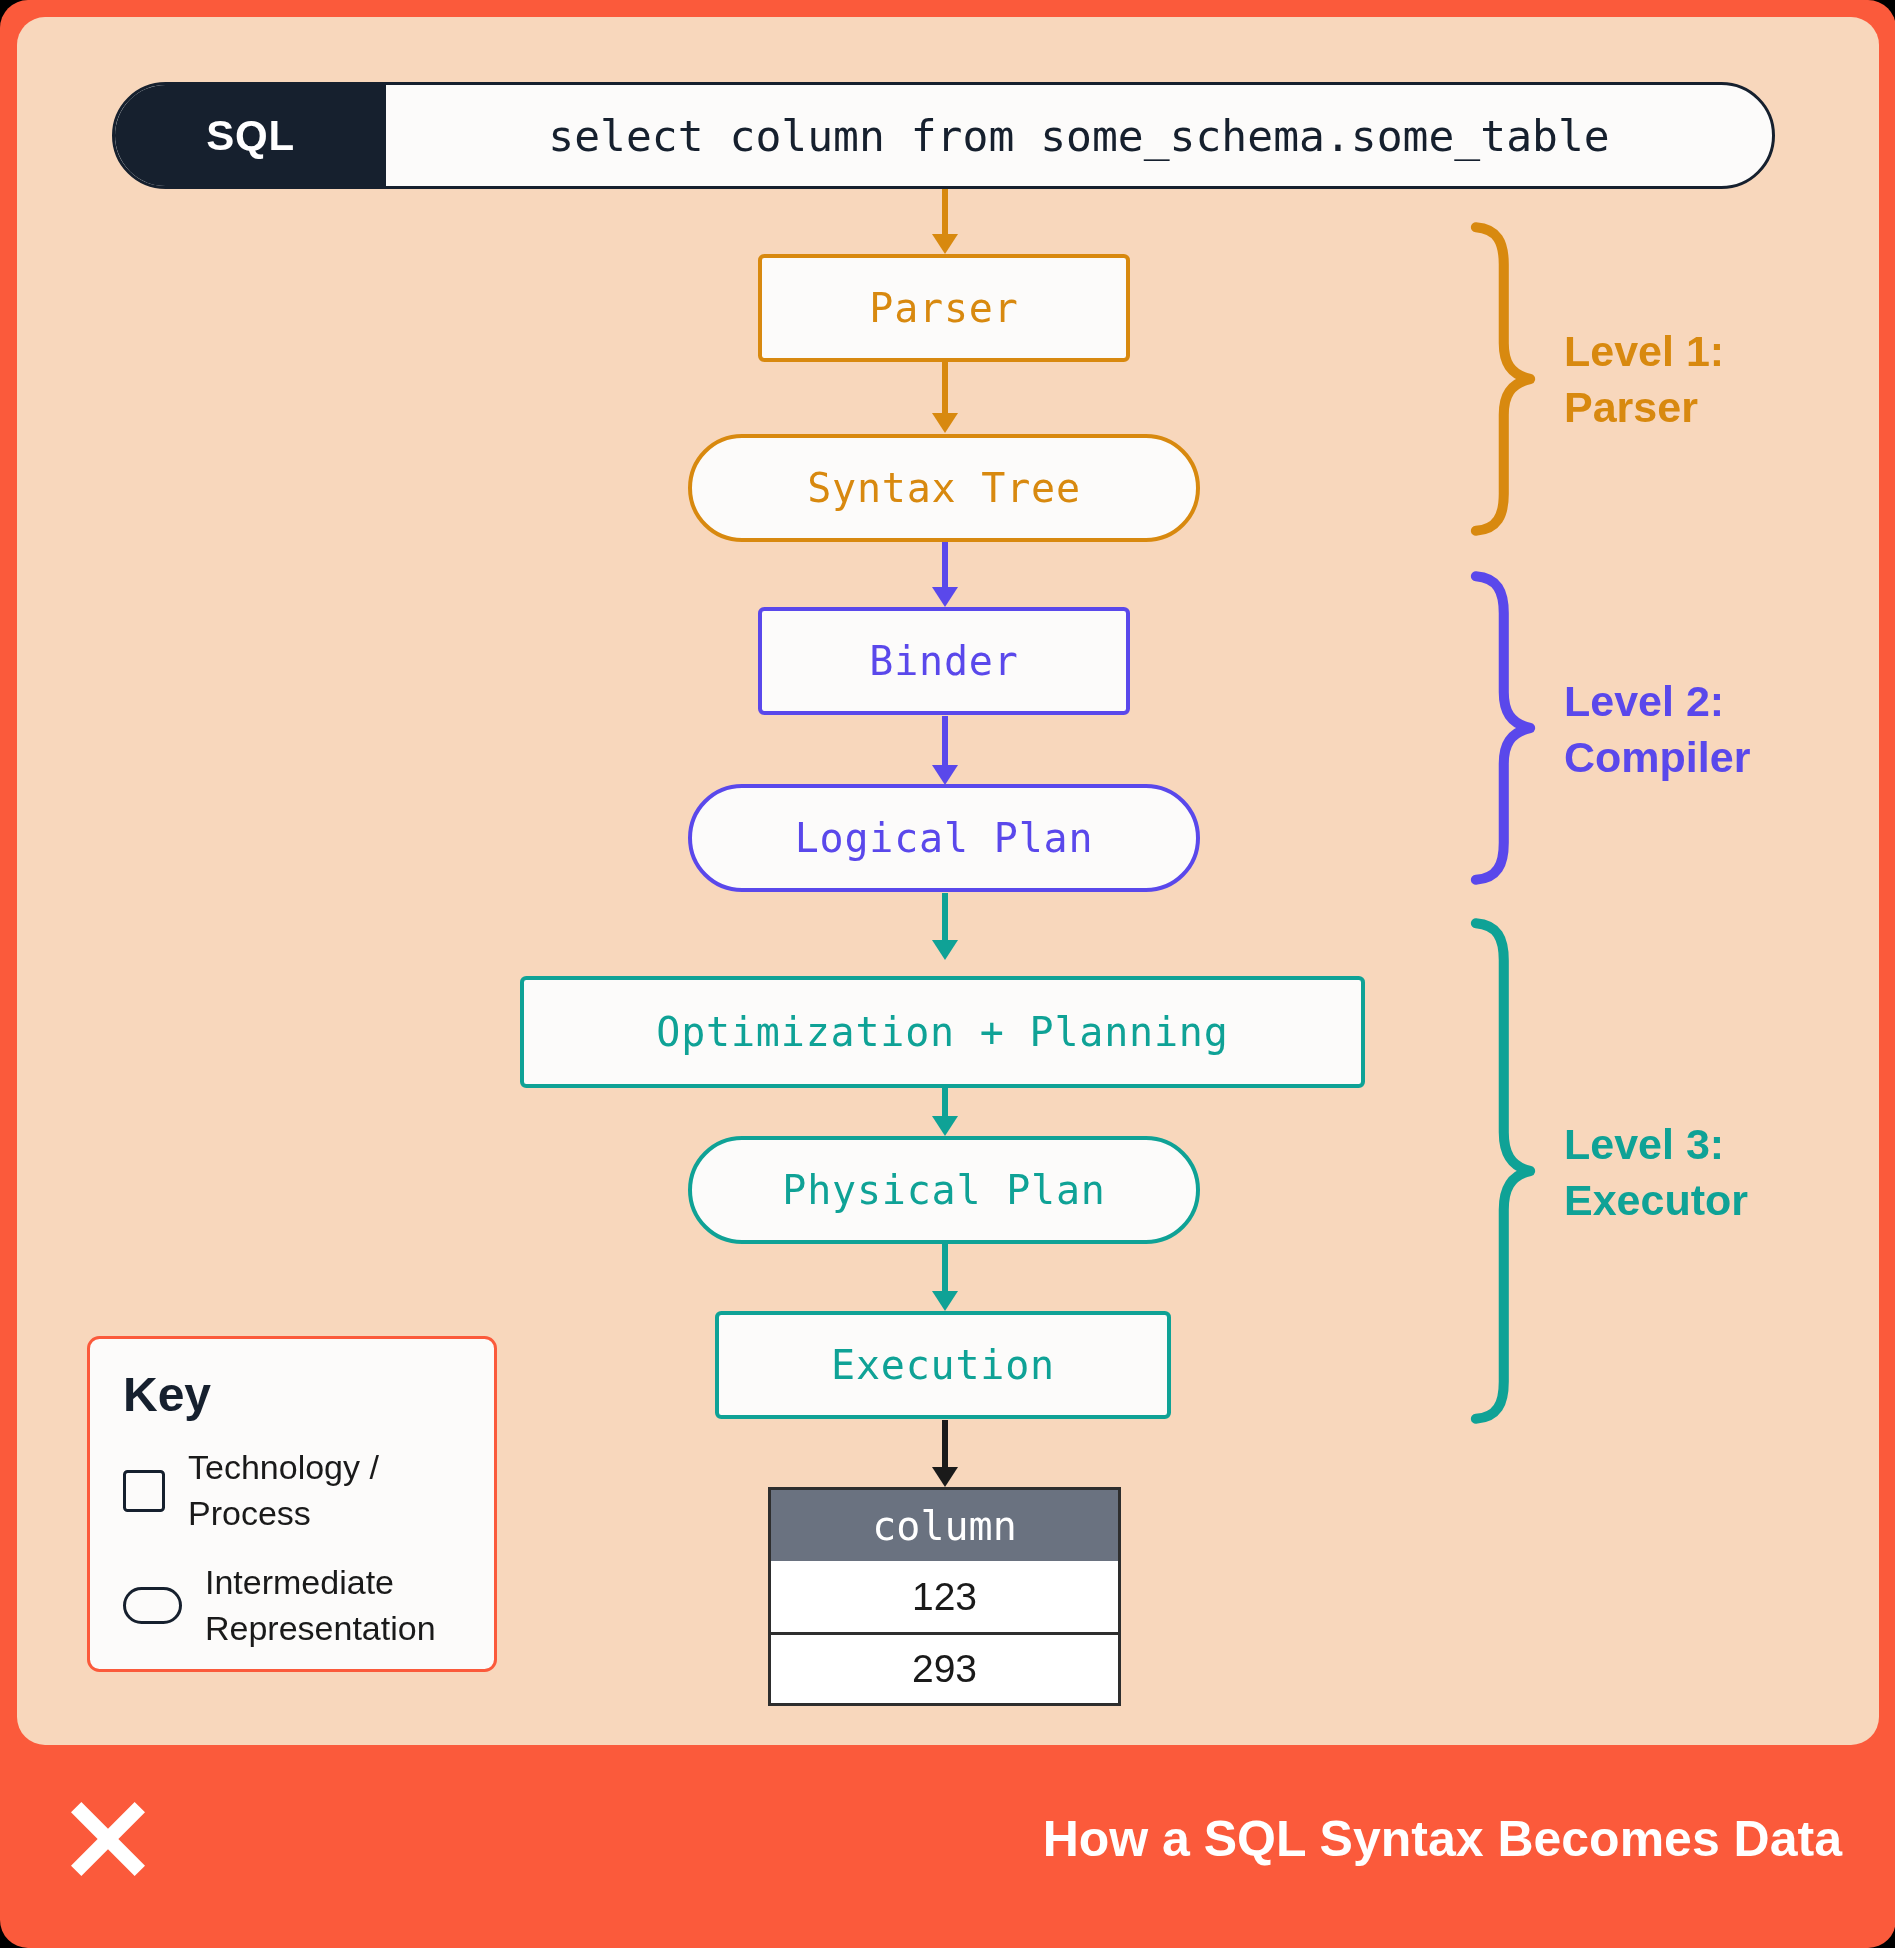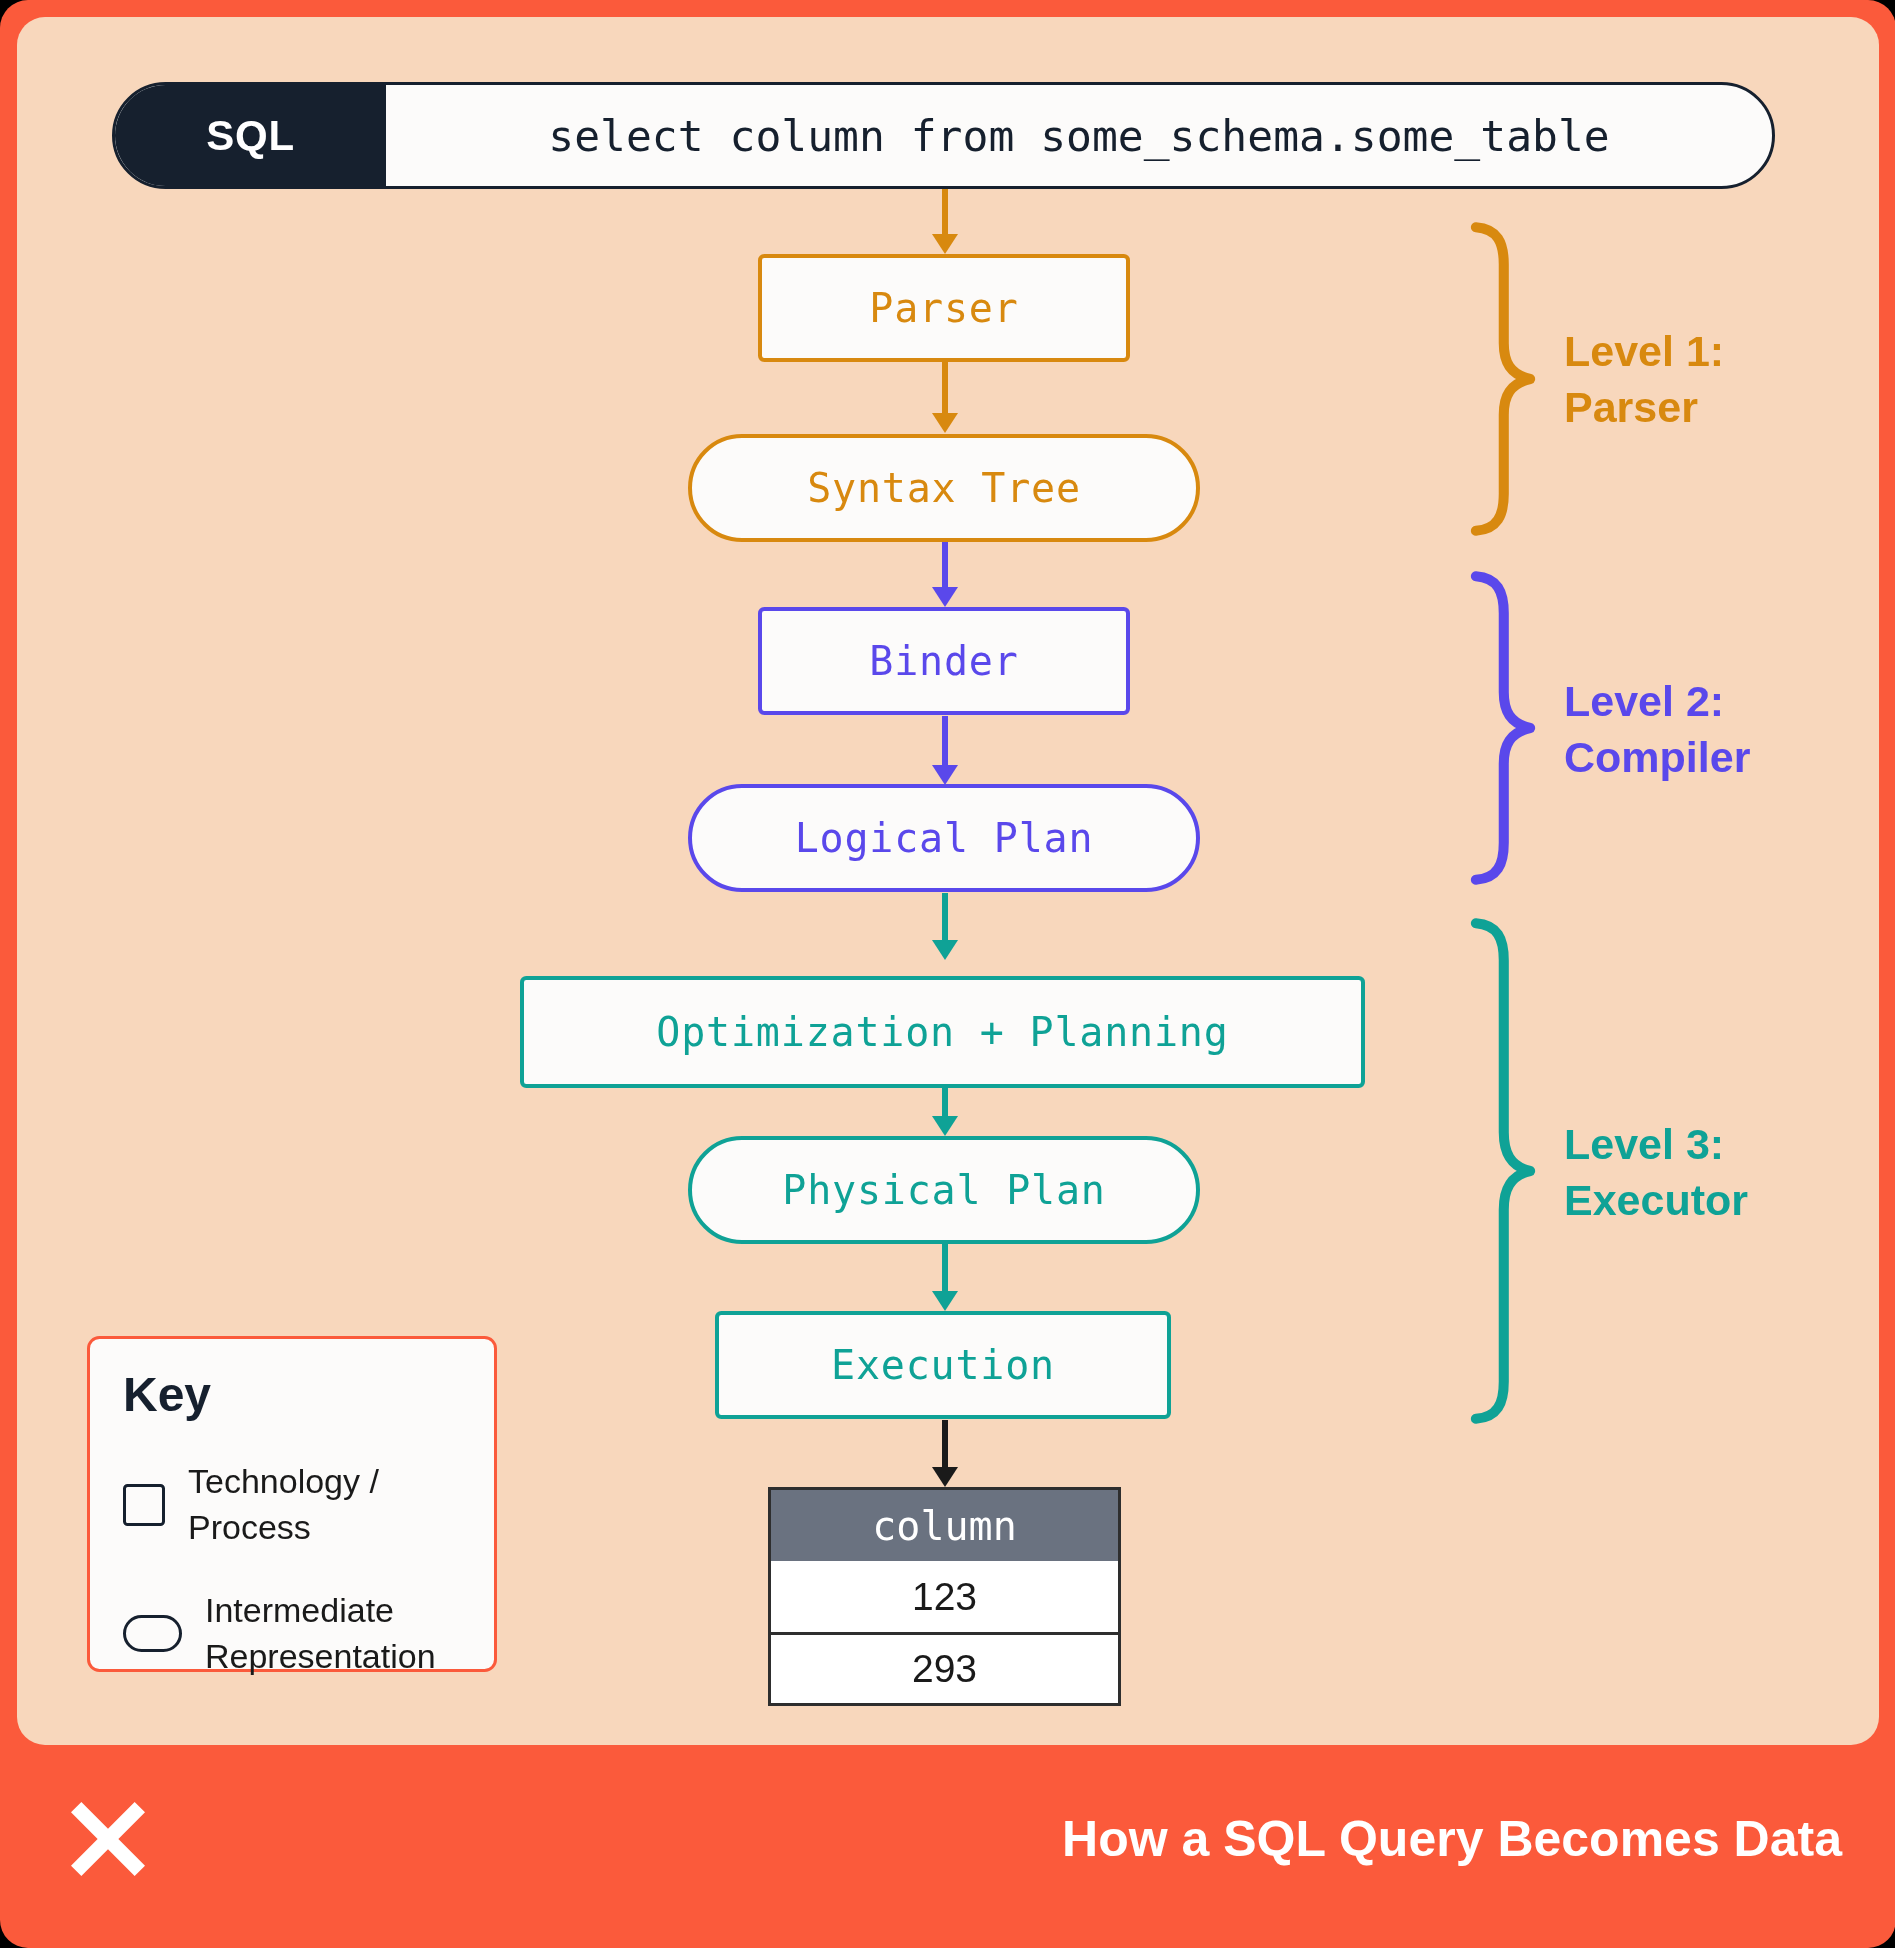--- a/index.html
+++ b/index.html
@@ -51,21 +51,21 @@
   .result-table{position:absolute; left:768px; top:1487px; width:353px; border:3.1px solid #2E2E2E; background:#fff;}
   .rt-header{height:71px; background:var(--table-header); color:#fff; display:flex; align-items:center; justify-content:center;
     font-family:"DejaVu Sans Mono",monospace; font-size:40px;}
   .rt-row{height:71px; border-top:3.1px solid #2E2E2E; background:#fff; color:var(--ink);
     display:flex; align-items:center; justify-content:center; font-size:39px;}
 
   
   .key-panel{position:absolute; left:87px; top:1336px; width:410px; height:336px; background:var(--paper);
     border:3.9px solid var(--coral); border-radius:12.4px; padding:28px 33px;}
   .key-title{font-size:48px; font-weight:700; color:var(--navy);}
-  .key-item{display:flex; align-items:center; gap:23px; margin-top:37px;}
+  .key-item{display:flex; align-items:center; gap:23px; margin-top:23px;}
   .key-rect-icon{width:42px; height:42px; border:3.1px solid var(--navy); border-radius:4.6px; flex:0 0 auto;}
   .key-pill-icon{width:59px; height:37px; border:3.1px solid var(--navy); border-radius:774px; flex:0 0 auto;}
   .key-item-label{font-size:34px; color:var(--ink); line-height:1.35; width:256px;}
 
   
   .footer{position:absolute; left:17px; top:1745px; width:1862px; height:187px; display:flex;
     align-items:center; justify-content:space-between; padding:0 37px 0 54px;}
   .footer-title{color:#fff; font-size:50px; font-weight:700;}
   .brand-logo{width:74px; height:74px;}
 </style>
@@ -159,16 +159,16 @@
     <div class="key-item">
       <div class="key-pill-icon"></div>
       <div class="key-item-label">Intermediate Representation</div>
     </div>
   </div>
 
   <div class="footer">
     <svg class="brand-logo" viewBox="0 0 100 100">
       <path fill="#ffffff" d="M14,0 L50,36 L86,0 L100,14 L64,50 L100,86 L86,100 L50,64 L14,100 L0,86 L36,50 L0,14 Z"></path>
     </svg>
-    <div class="footer-title">How a SQL Query Becomes Data</div>
+    <div class="footer-title">How a SQL Syntax Becomes Data</div>
   </div>
 </div>
 
 
 </body></html>

